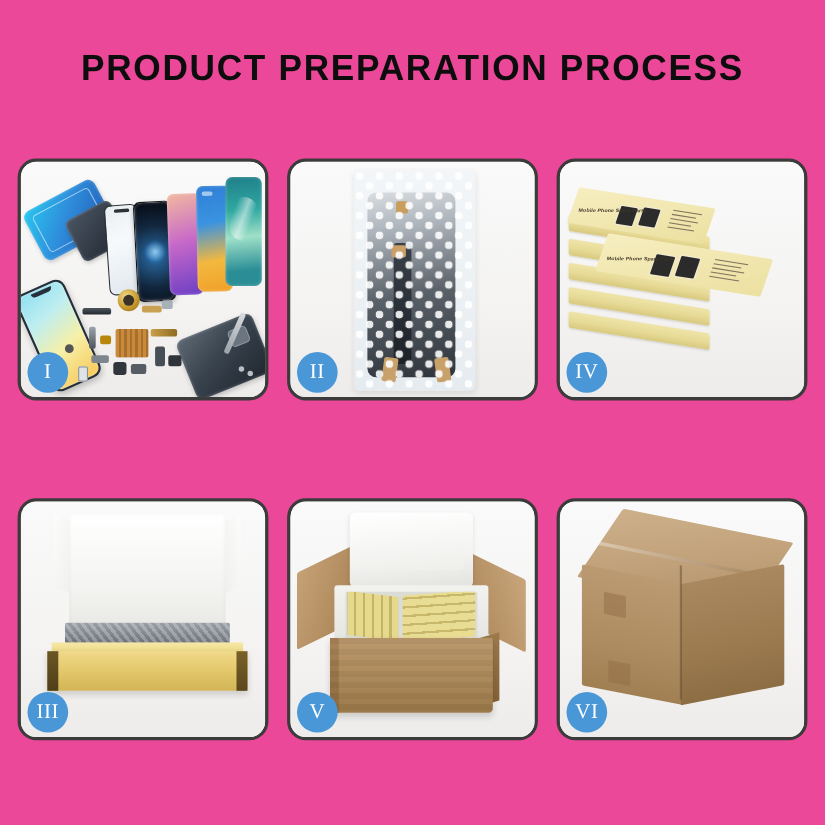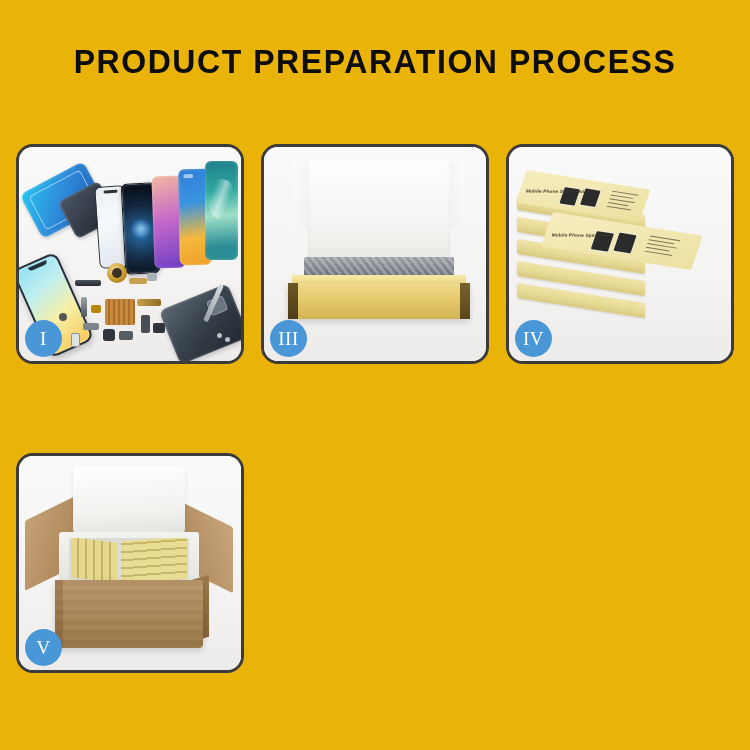--- a/index.html
+++ b/index.html
@@ -2,21 +2,21 @@
 <html><head>
 <meta charset="utf-8">
 <style>
   * { box-sizing: border-box; margin: 0; padding: 0; }
   html, body {
     width: 750px; height: 750px;
     background: #ffffff;
     font-family: "Liberation Sans", sans-serif;
     overflow: hidden;
   }
-  .page { position: relative; width: 750px; height: 750px; background: #eab308; }
+  .page { position: relative; width: 750px; height: 750px; background: #ec4899; }
 
   
   .header { width: 100%; padding-top: 42px; text-align: center; }
   .title {
     font-size: 33px;
     font-weight: 700;
     letter-spacing: 1.6px;
     color: #0d0d0d;
     line-height: 40px;
     transform: scaleX(0.97);
@@ -490,31 +490,34 @@
         <div class="sp c12"></div>
         <div class="p1-tool"></div>
         <div class="p1-screws">
             <b></b>
             <u></u>
           </div>
       </div>
       <div class="badge">I</div>
     </div>
 
-
     <div class="panel">
       <div class="stage">
-        <div class="b3-lidl"></div>
-        <div class="b3-lidr"></div>
-        <div class="b3-lidback"></div>
-        <div class="b3-foam"></div>
-        <div class="b3-rim"></div>
-        <div class="b3-front"></div>
+        <div class="bw-bag">
+          <div class="bw-inner">
+            <div class="bw-strip"></div>
+            <div class="bw-tape1"></div>
+            <div class="bw-tape2"></div>
+            <div class="bw-tape3"></div>
+            <div class="bw-tape4"></div>
+          </div>
+          <div class="bubbles"></div>
+        </div>
       </div>
-      <div class="badge">III</div>
+      <div class="badge">II</div>
     </div>
 
     <div class="panel">
       <div class="stage">
         <div class="st-wrap">
           <div class="bx s-e"></div>
           <div class="bx s-d"></div>
           <div class="bx s-c"></div>
           <div class="bx s-b"></div>
           <div class="bx s-a"></div>
@@ -538,31 +541,54 @@
             <div class="ln" style="left:100px;top:24px;width:27px;"></div>
             <div class="lbl" style="left:6px;top:16px;transform:rotate(-9deg);">Mobile Phone Spare Parts</div>
           </div>
         </div>
       </div>
       <div class="badge">IV</div>
     </div>
 
     <div class="panel">
       <div class="stage">
+        <div class="b3-lidl"></div>
+        <div class="b3-lidr"></div>
+        <div class="b3-lidback"></div>
+        <div class="b3-foam"></div>
+        <div class="b3-rim"></div>
+        <div class="b3-front"></div>
+      </div>
+      <div class="badge">III</div>
+    </div>
+
+    <div class="panel">
+      <div class="stage">
         <div class="c5-flapL"></div>
         <div class="c5-flapR"></div>
         <div class="c5-foamLid"></div>
         <div class="c5-foamBox"></div>
         <div class="c5-inner">
           <div class="c5-g1"></div>
           <div class="c5-g2"></div>
         </div>
         <div class="c5-side"></div>
         <div class="c5-front">
           <div class="c5-ridges"></div>
         </div>
       </div>
       <div class="badge">V</div>
     </div>
 
+    <div class="panel">
+      <div class="stage">
+        <div class="c6-top"></div>
+        <div class="c6-left"></div>
+        <div class="c6-right"></div>
+        <div class="c6-seam"></div>
+        <div class="c6-tape1"></div>
+        <div class="c6-tape2"></div>
+      </div>
+      <div class="badge">VI</div>
+    </div>
 
   </div>
 </div>
 
 </body></html>

